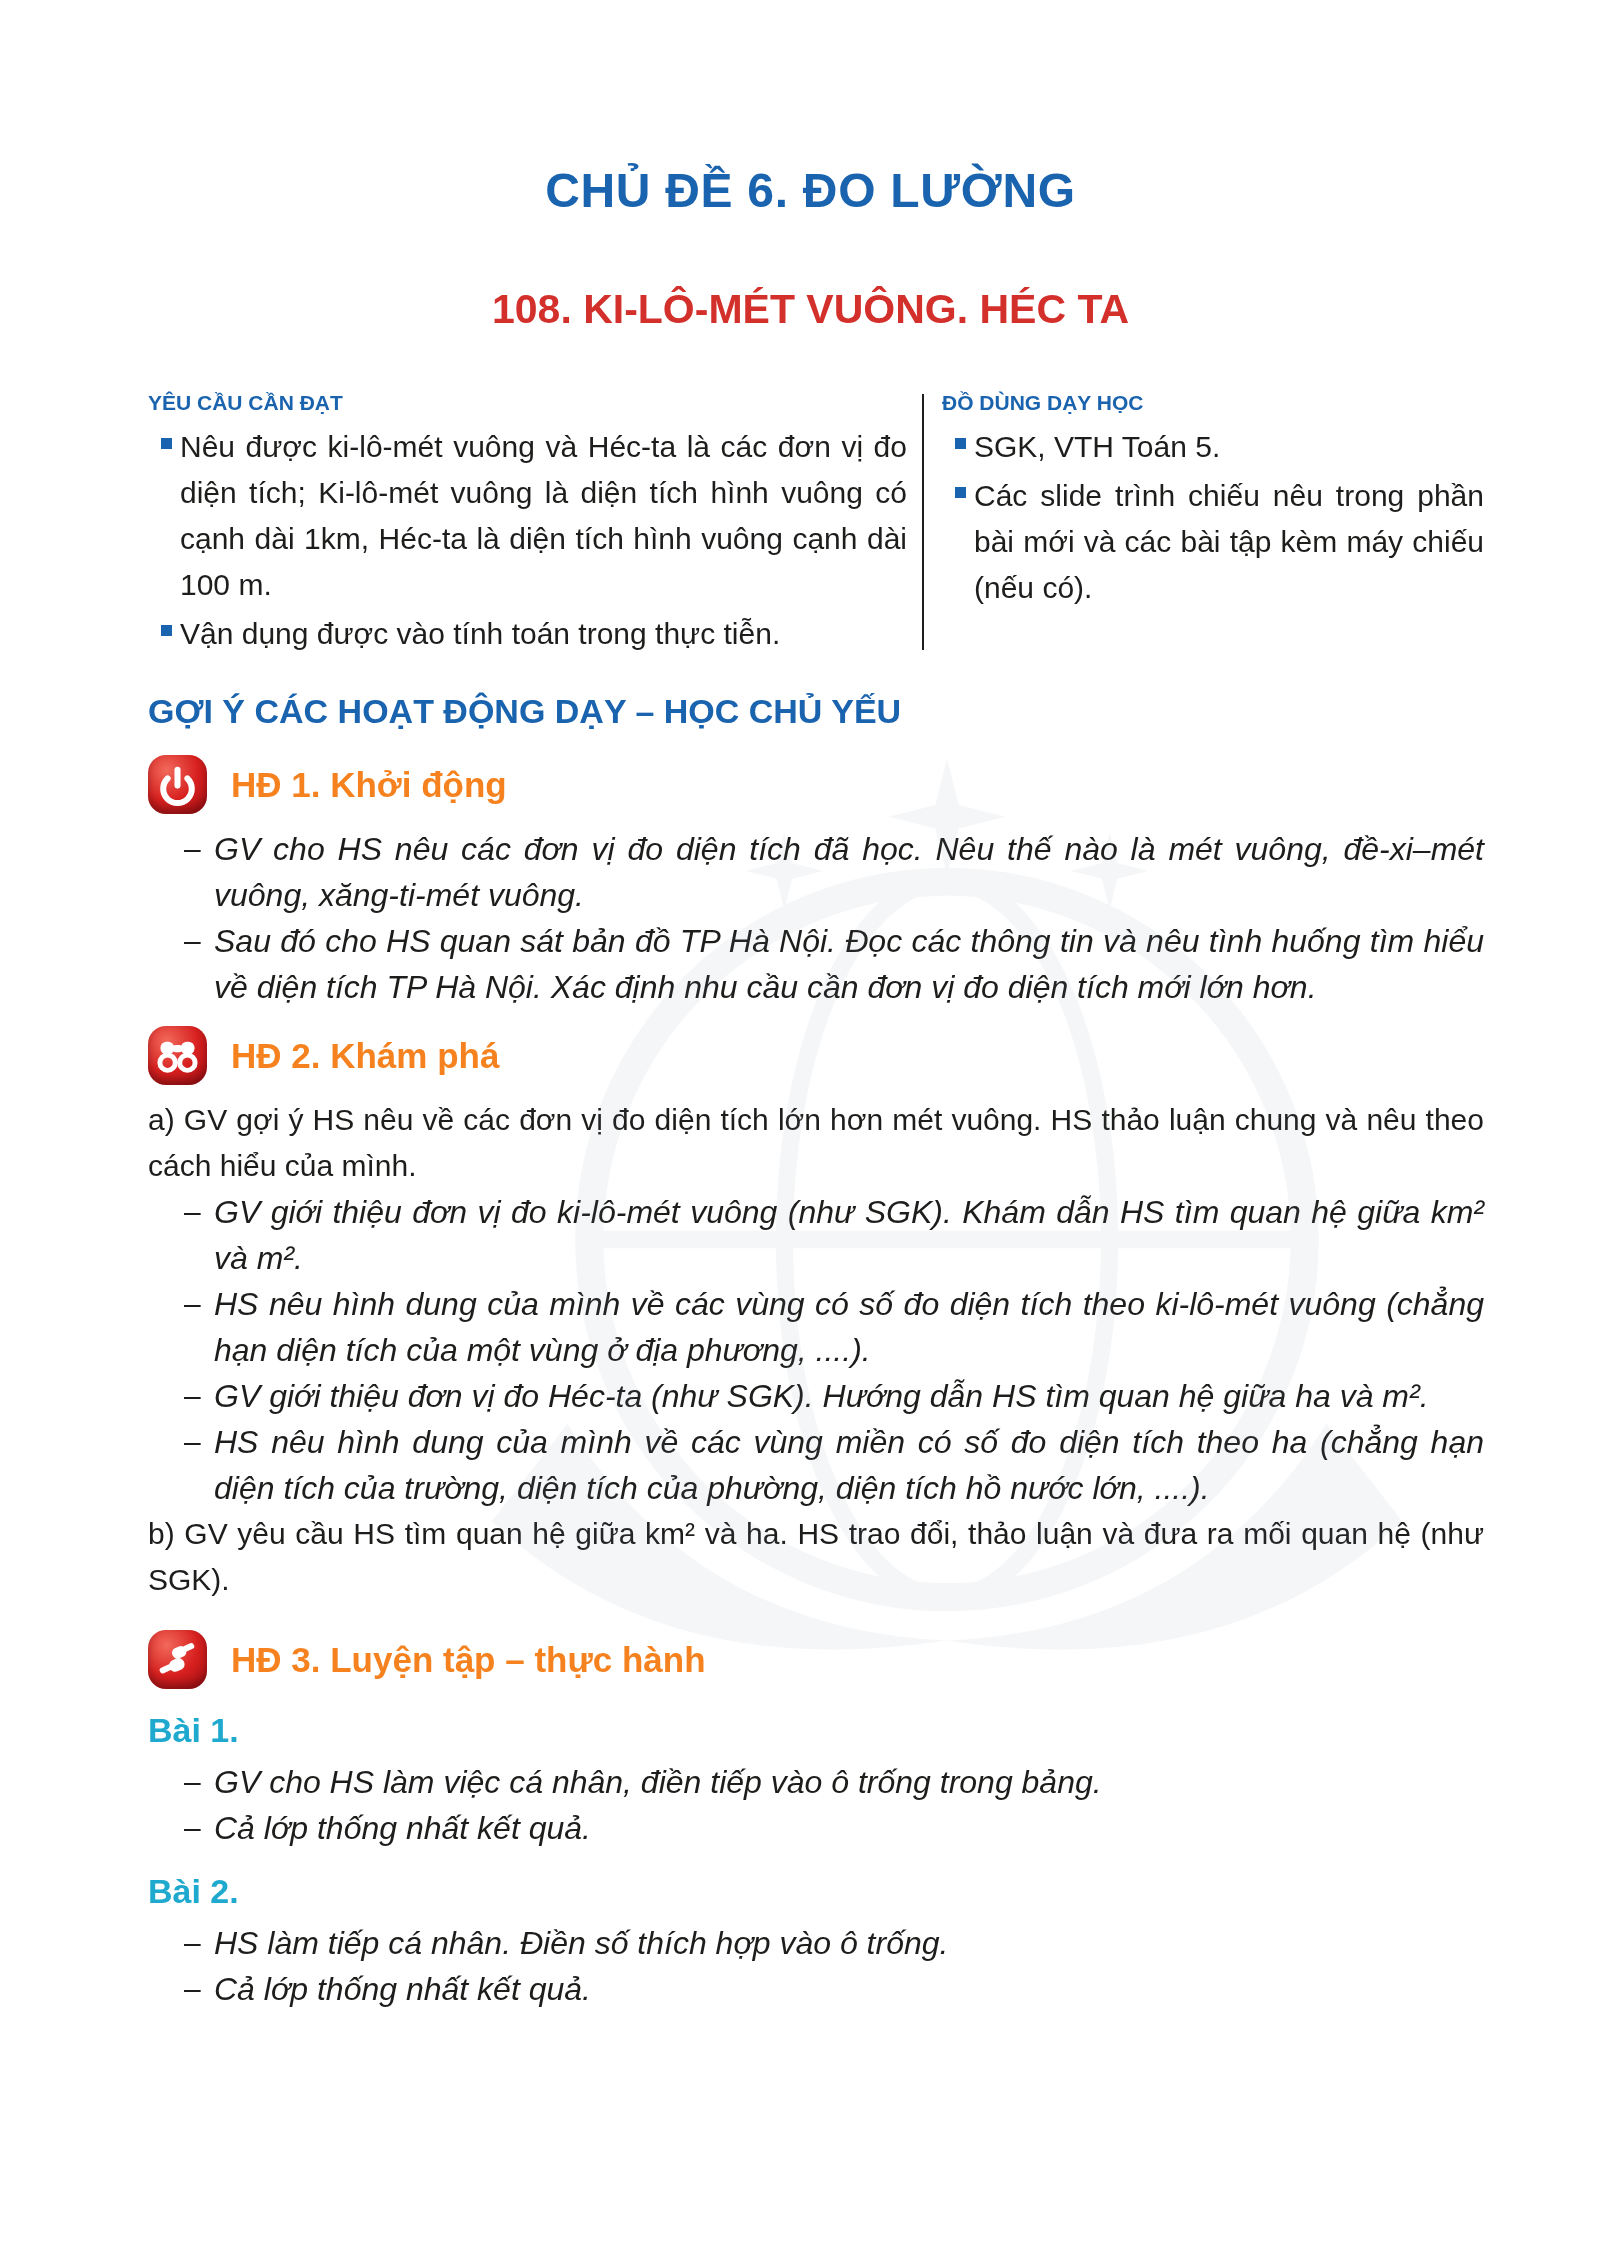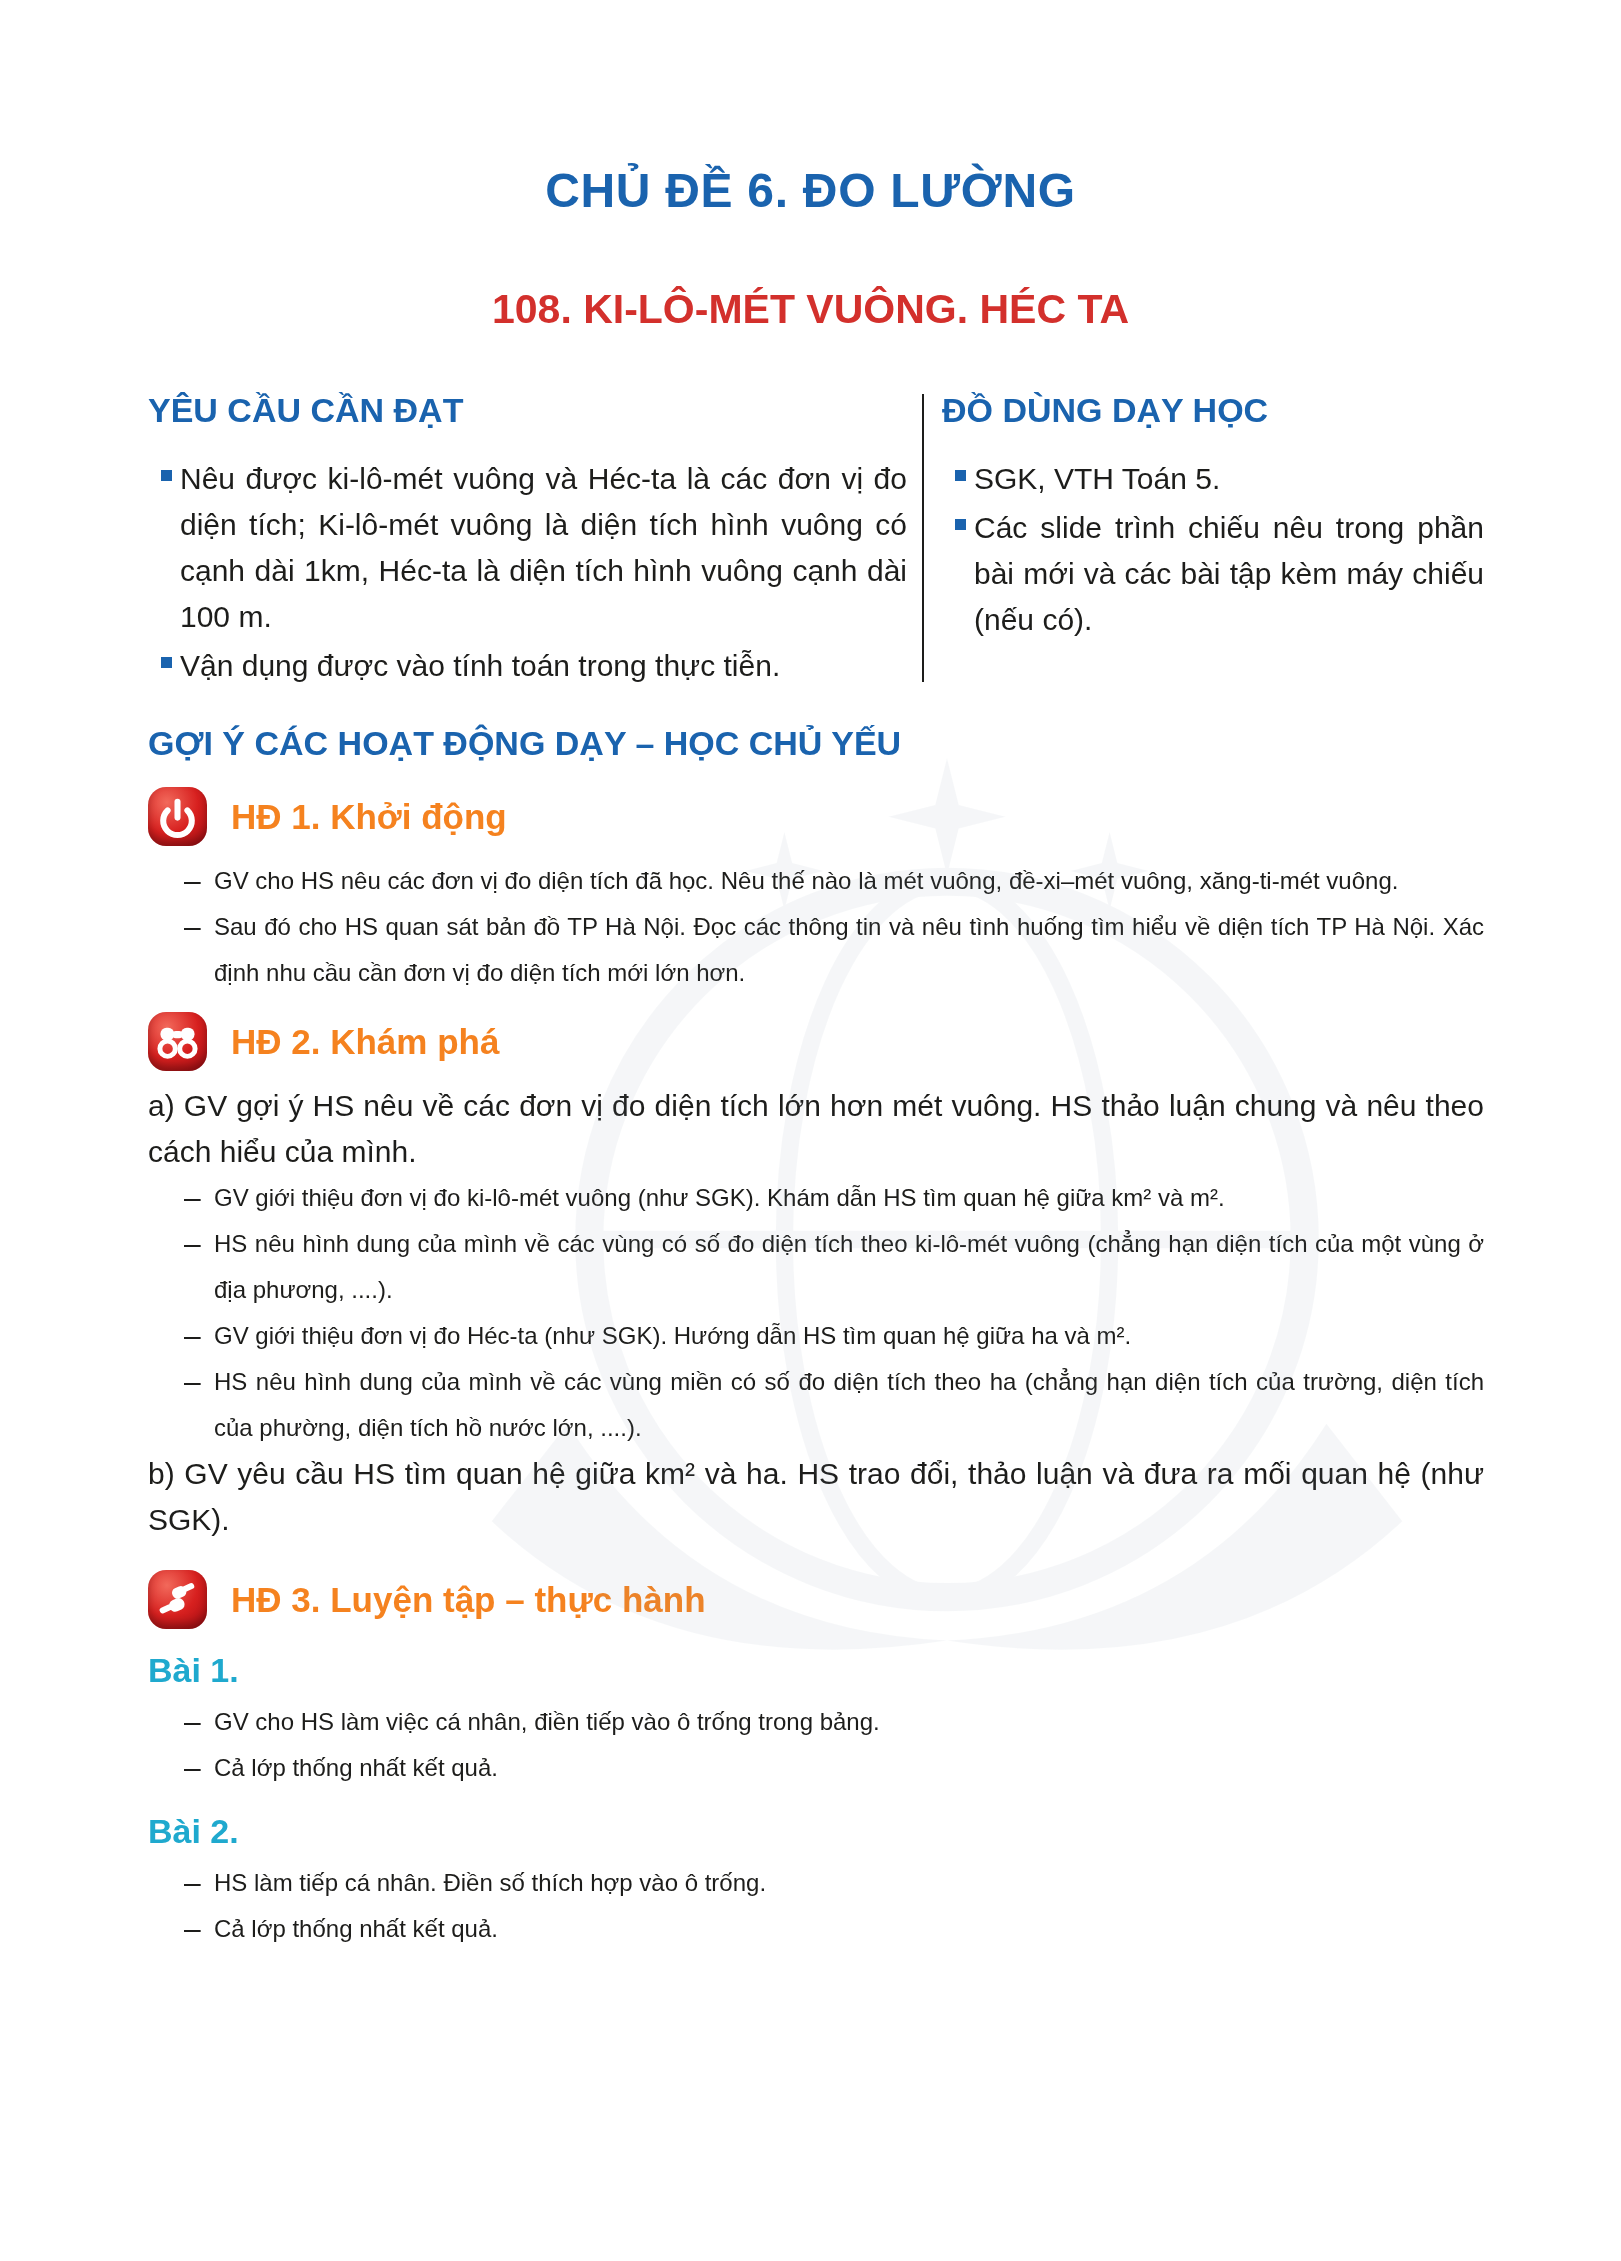--- a/index.html
+++ b/index.html
@@ -15,39 +15,39 @@
   .title    { padding-top:163px; text-align:center; color:#1a63ae;
               font-size:48px; font-weight:bold; letter-spacing:0.7px; }
   .subtitle { margin-top:68px; text-align:center; color:#d3302c;
               font-size:41px; font-weight:bold; }
   
   .cols { position:relative; display:flex; margin:58px 137px 0 148px; }
   .cols::before { content:""; position:absolute; left:774px; top:2.9px; bottom:7.2px;
                   width:2.2px; background:#1d1d1b; }
   .col-left  { width:759px; box-sizing:border-box; }
   .col-right { flex:1; padding-left:35px; box-sizing:border-box; }
-  .col-h { font-size:34px; font-weight:bold; color:#1a63ae; margin-bottom:26px; }
+  .col-h { font-size:21px; font-weight:bold; color:#1a63ae; margin-bottom:9px; }
   .sq-li { display:flex; margin-top:2.9px; }
   .sq-li .sq { flex:0 0 32px; padding-top:14.4px; }
   .sq-li .sq i { display:block; width:10.8px; height:10.8px; margin-left:13px; background:#1a63ae; }
   .sq-li .t { flex:1; font-size:30px; line-height:46px; text-align:justify; }
   
   .sec-h { margin:35px 137px 0 148px; font-size:34px; font-weight:bold; color:#1a63ae; }
   .act { margin:19px 137px 0 148px; }
   .act-head { display:flex; align-items:center; gap:24px; margin-bottom:11.6px; }
   .badge { width:59px; height:59px; border-radius:18px; flex:0 0 59px;
            background:radial-gradient(circle at 32% 26%, #f2695b 0%, #d7201f 52%, #a30c12 100%);
            box-shadow:inset 0 -5.8px 8.7px rgba(0,0,0,.28);
            display:flex; align-items:center; justify-content:center; }
   .badge svg { width:55px; height:55px; }
   .act-label { color:#f5821f; font-size:35px; font-weight:bold; }
   .dash-li { display:flex; }
   .dash-li .m { flex:0 0 66px; padding-left:36px; box-sizing:border-box;
                 font-size:30px; line-height:46px; }
-  .dash-li .t { flex:1; font-size:24px; line-height:46px; text-align:justify; }
+  .dash-li .t { flex:1; font-size:32px; line-height:46px; text-align:justify;font-style:italic; }
   .flush-li { font-size:30px; line-height:46px; text-align:justify; }
   .ex-h { font-size:34px; font-weight:bold; color:#1fa9ce; margin:21.7px 0 8.7px; }
   
   .footer { position:absolute; left:0; top:2130px; height:64px;
             display:flex; align-items:center; }
   .pagenum-badge { width:170px; height:64px; background:#fbe3cc;
                    border-radius:0 32px 32px 0; display:flex; align-items:center;
                    justify-content:flex-end; padding-right:20px; box-sizing:border-box;
                    font-size:33px; color:#1d1d1b; }
   .book-label { margin-left:26px; font-size:25px; font-weight:bold;

